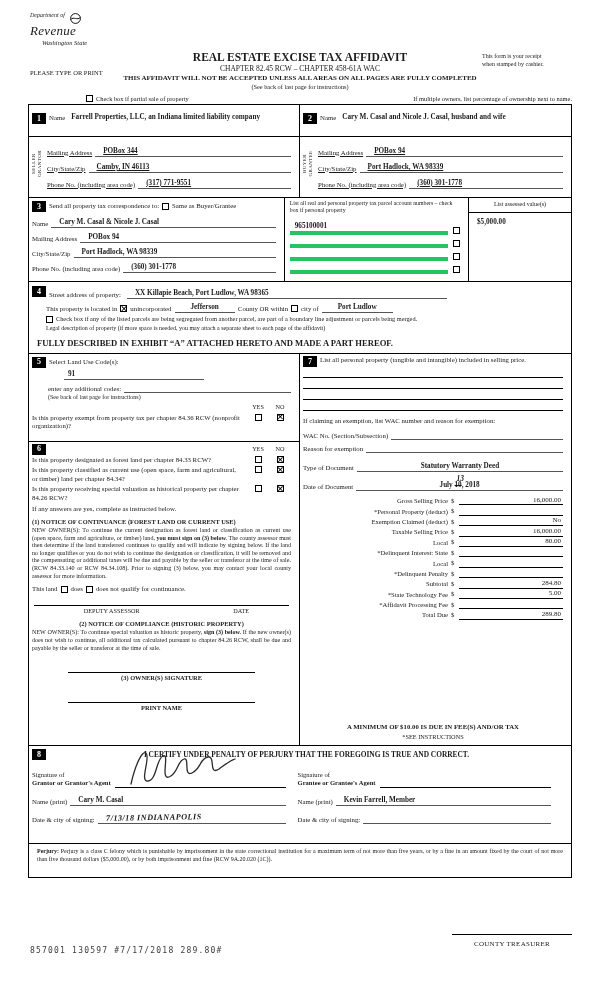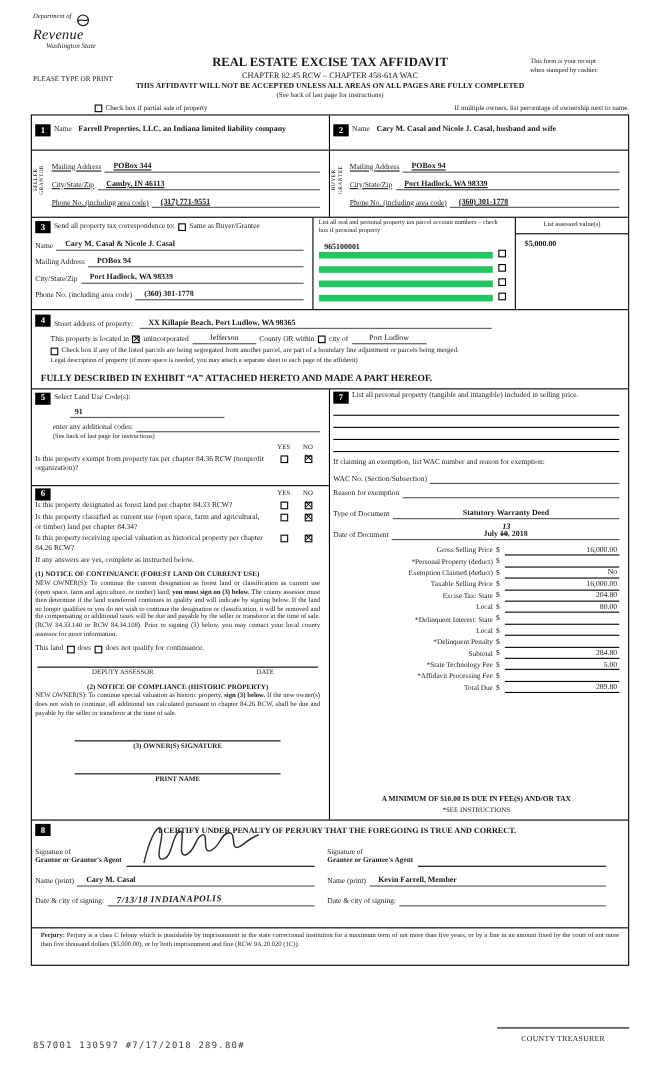--- a/index.html
+++ b/index.html
@@ -54,33 +54,33 @@
   .sideLabel span { display:block; }
 
   
   .sec3row { display:flex; height:84px; border-top:1.2px solid #000; }
   .s3left { width:47%; padding:2px 8px 0 3px; }
   .s3top { display:flex; gap:3px; align-items:center; height:13px; }
   .s3left .frow { height:15px; }
   .parcelcol { width:34%; border-left:1.2px solid #000; padding:2px 8px 0 5px; }
   .parhead { font-size:5.8px; line-height:1.25; height:22px; }
   .prow { display:flex; align-items:flex-end; gap:5px; height:13px; }
-  .pline { flex:1; border-bottom:6px solid #22c55e; font-weight:bold; font-size:7.2px; padding-left:5px; min-height:9px;margin-top:22px; }
+  .pline { flex:1; border-bottom:4px solid #22c55e; font-weight:bold; font-size:7.2px; padding-left:5px; min-height:9px;margin-top:22px; }
   .prow .cb { margin-bottom:1px; }
   .assesscol { width:19%; border-left:1.2px solid #000; }
   .asshead { font-size:6px; text-align:center; border-bottom:1px solid #000; padding:3px 2px; }
   .assval { font-weight:bold; font-size:7.2px; padding:5px 0 0 8px; }
 
   
   .sec4 { border-top:1.2px solid #000; height:72px; padding:2px 8px 0 3px; }
   .s4r1 { display:flex; gap:3px; align-items:flex-end; height:15px; }
   .s4r1 .fline { max-width:320px; }
   .s4r2 { display:flex; gap:3px; align-items:flex-end; height:14px; padding-left:14px; }
   .s4r2 .cb { margin-bottom:1px; }
-  .uval { border-bottom:1px solid #555; font-weight:normal; font-size:7.2px; padding:0 16px; }
+  .uval { border-bottom:1px solid #555; font-weight:bold; font-size:7.2px; padding:0 16px; }
   .s4r3 { display:flex; gap:3px; align-items:center; height:12px; padding-left:14px; font-size:6.3px; }
   .s4r4 { padding-left:14px; font-size:6px; height:11px; }
   .s4r5 { padding-left:5px; font-size:8.6px; font-weight:bold; margin-top:2px; }
 
   
   .sec567 { display:flex; border-top:1.2px solid #000; height:392px; }
   .leftcol { width:50%; border-right:1.2px solid #000; display:flex; flex-direction:column; }
   .sec5 { height:88px; border-bottom:1.2px solid #000; padding:2px 8px 0 3px; }
   .s5title { display:flex; gap:3px; align-items:center; height:12px; }
   .codeline { margin:2px 0 0 32px; width:140px; border-bottom:1px solid #555; font-weight:bold; font-size:7.2px; padding-left:4px; min-height:9px; }
@@ -430,25 +430,20 @@
                 <span class="mlabel">Exemption Claimed (deduct)</span>
                 <span class="mdollar">$</span>
                 <span class="mline">No</span>
               </div>
             <div class="mrow">
                 <span class="mlabel">Taxable Selling Price</span>
                 <span class="mdollar">$</span>
                 <span class="mline">16,000.00</span>
               </div>
             <div class="mrow">
-                <span class="mlabel">Excise Tax: State</span>
-                <span class="mdollar">$</span>
-                <span class="mline">204.80</span>
-              </div>
-            <div class="mrow">
                 <span class="mlabel">Local</span>
                 <span class="mdollar">$</span>
                 <span class="mline">80.00</span>
               </div>
             <div class="mrow">
                 <span class="mlabel">*Delinquent Interest: State</span>
                 <span class="mdollar">$</span>
                 <span class="mline"></span>
               </div>
             <div class="mrow">

